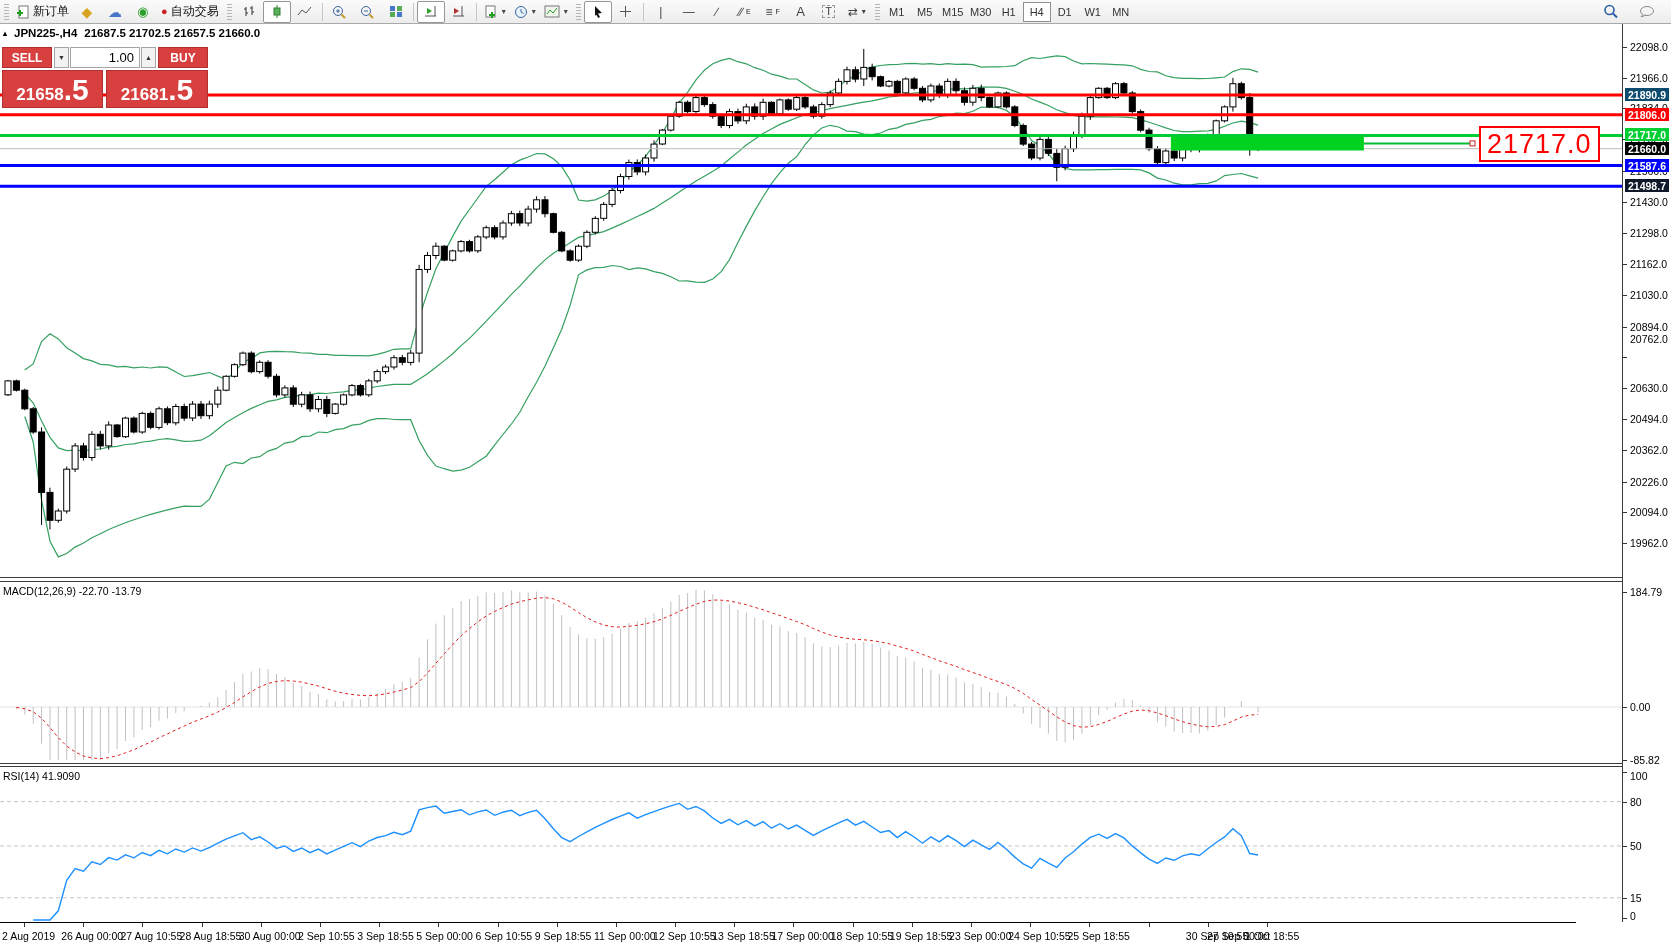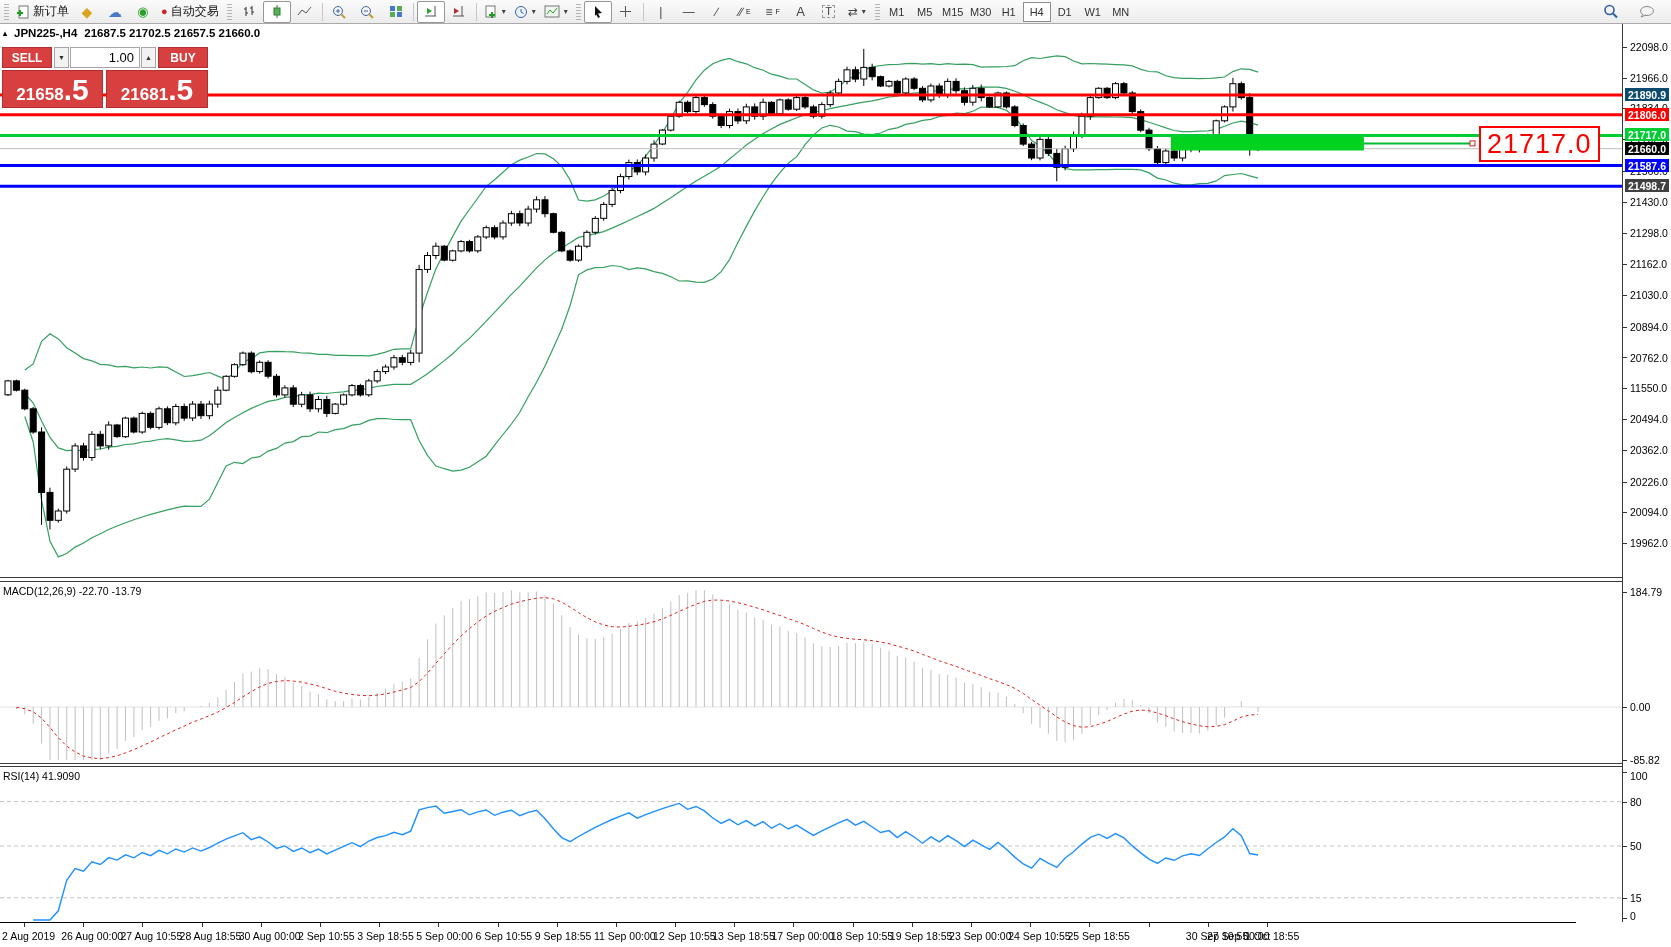--- a/index.html
+++ b/index.html
@@ -724,39 +724,39 @@
         <span class="pslabel" style="top: 196px;">21430.0</span>
         <span class="pstick" style="top: 233px;"></span>
         <span class="pslabel" style="top: 227px;">21298.0</span>
         <span class="pstick" style="top: 264px;"></span>
         <span class="pslabel" style="top: 258px;">21162.0</span>
         <span class="pstick" style="top: 295px;"></span>
         <span class="pslabel" style="top: 289px;">21030.0</span>
         <span class="pstick" style="top: 327px;"></span>
         <span class="pslabel" style="top: 321px;">20894.0</span>
         <span class="pstick" style="top: 357px;"></span>
-        <span class="pslabel" style="top: 352px;">20762.0</span>
+        <span class="pslabel" style="top: 333px;">20762.0</span>
         <span class="pstick" style="top: 388px;"></span>
-        <span class="pslabel" style="top: 382px;">11550.0</span>
+        <span class="pslabel" style="top: 382px;">20630.0</span>
         <span class="pstick" style="top: 419px;"></span>
         <span class="pslabel" style="top: 413px;">20494.0</span>
         <span class="pstick" style="top: 450px;"></span>
         <span class="pslabel" style="top: 444px;">20362.0</span>
         <span class="pstick" style="top: 482px;"></span>
         <span class="pslabel" style="top: 476px;">20226.0</span>
         <span class="pstick" style="top: 512px;"></span>
         <span class="pslabel" style="top: 506px;">20094.0</span>
         <span class="pstick" style="top: 543px;"></span>
         <span class="pslabel" style="top: 537px;">19962.0</span>
         <div class="ptag" style="top: 88px; background: #0c4a6e;">21890.9</div>
         <div class="ptag" style="top: 108px; background: rgb(255, 0, 0);">21806.0</div>
         <div class="ptag" style="top: 128px; background: rgb(0, 204, 51);">21717.0</div>
         <div class="ptag" style="top: 142px; background: rgb(0, 0, 0);">21660.0</div>
         <div class="ptag" style="top: 159px; background: rgb(0, 0, 255);">21587.6</div>
-        <div class="ptag" style="top: 179px; background: #404040;">21498.7</div>
+        <div class="ptag" style="top: 179px; background: #0f172a;">21498.7</div>
         <span class="pstick" style="top: 592px;"></span>
         <span class="pslabel" style="top: 586px;">184.79</span>
         <span class="pstick" style="top: 707px;"></span>
         <span class="pslabel" style="top: 701px;">0.00</span>
         <span class="pstick" style="top: 760px;"></span>
         <span class="pslabel" style="top: 754px;">-85.82</span>
         <span class="pstick" style="top: 772px;"></span>
         <span class="pslabel" style="top: 770px;">100</span>
         <span class="pstick" style="top: 802px;"></span>
         <span class="pslabel" style="top: 796px;">80</span>

